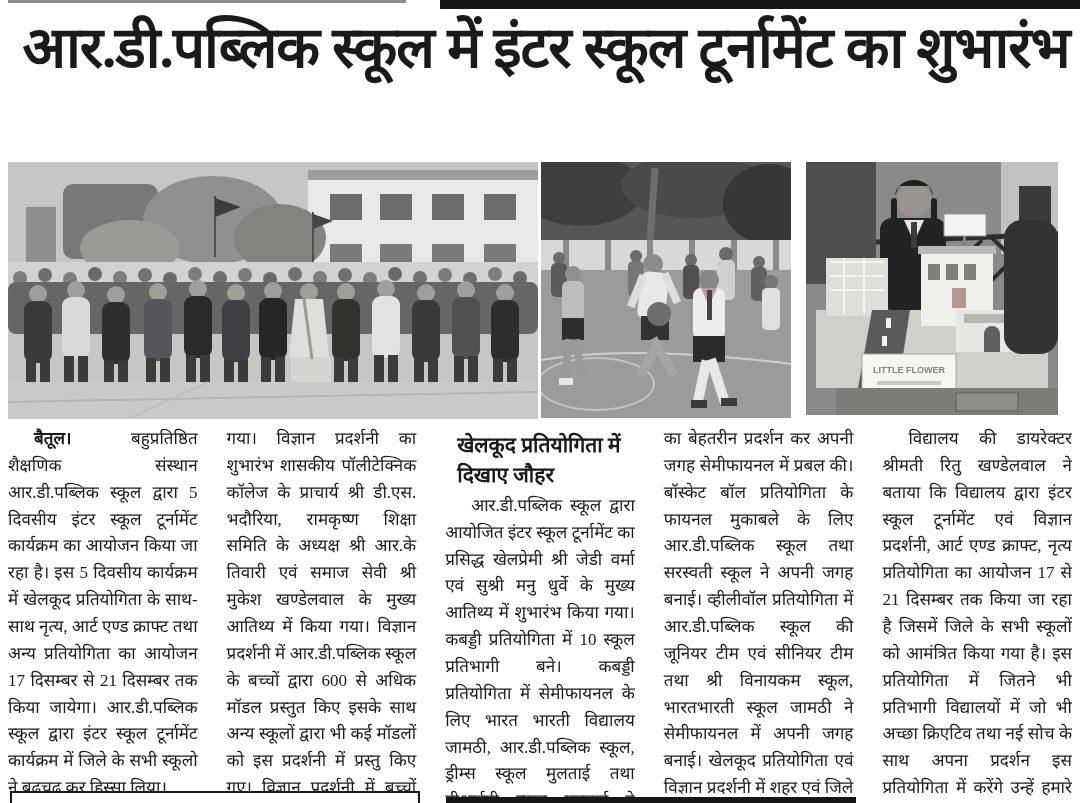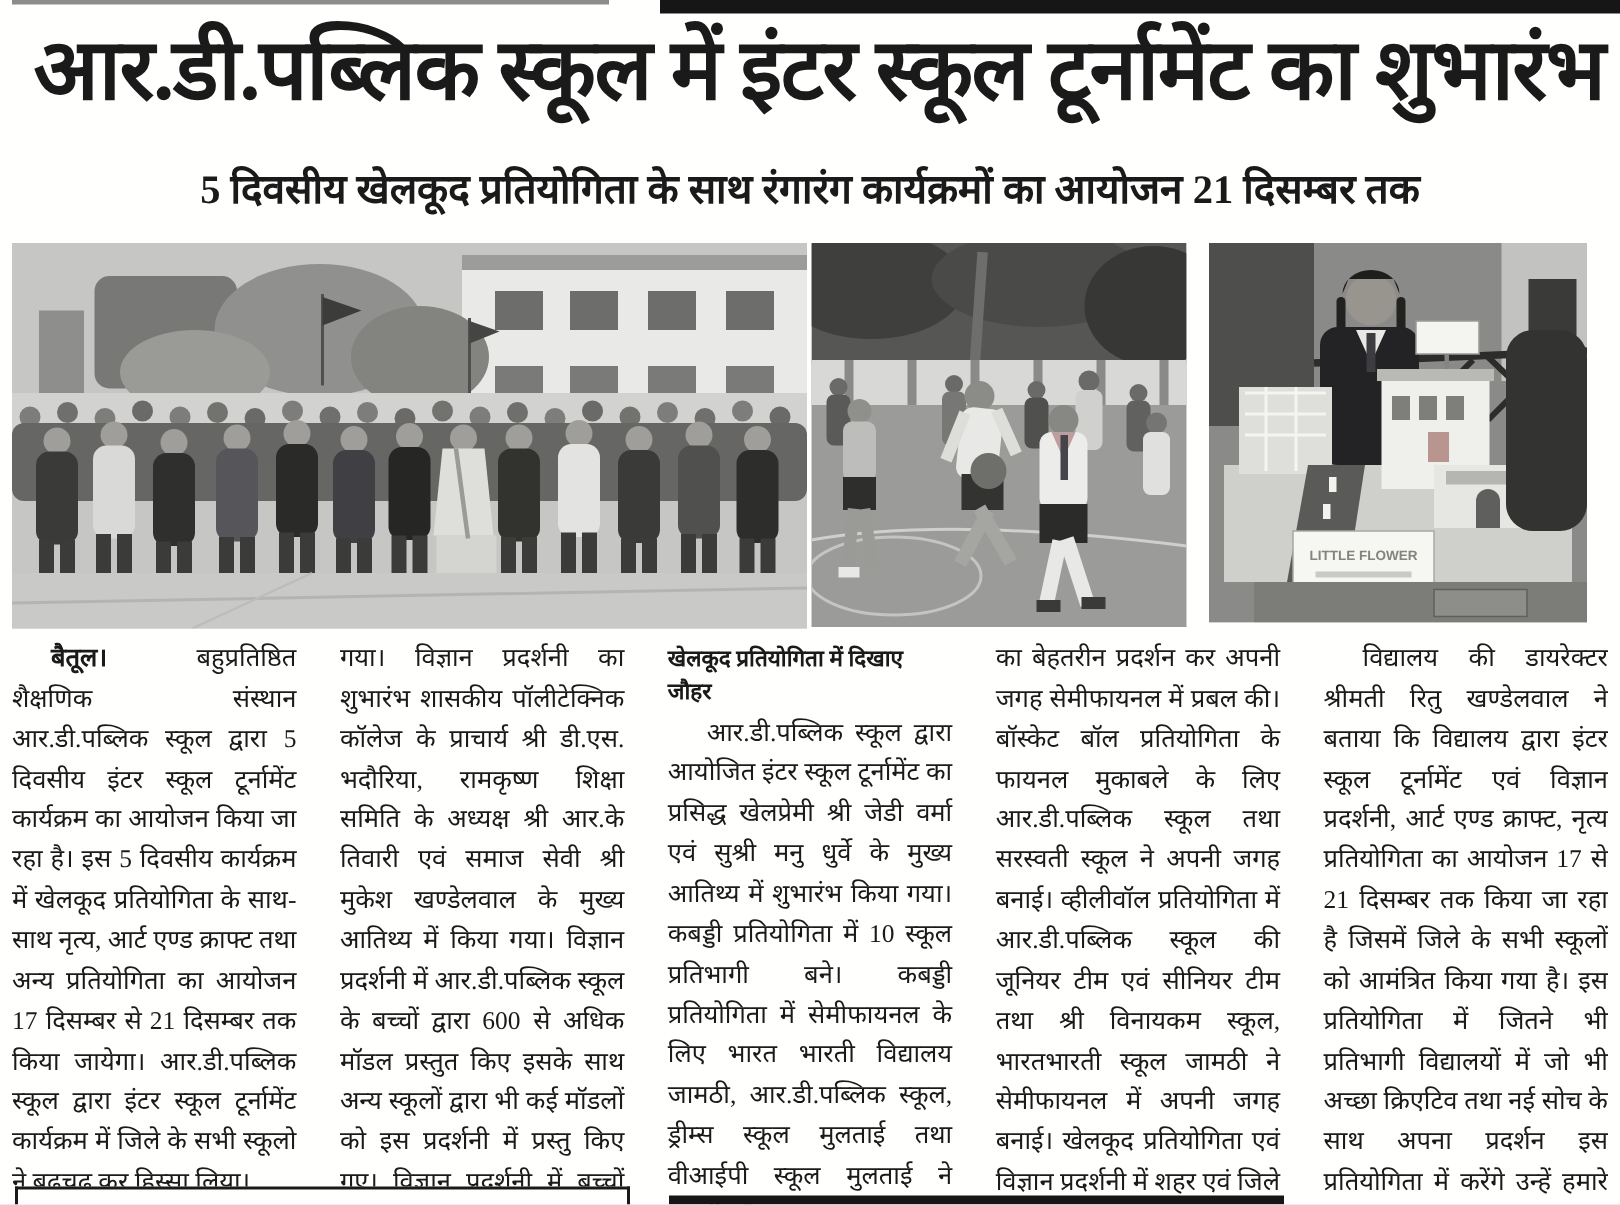--- a/index.html
+++ b/index.html
@@ -19,37 +19,36 @@
   .photo1{left:8px;top:162px;width:530px;height:257px;}
   .photo2{left:541px;top:162px;width:250px;height:256px;}
   .photo3{left:806px;top:162px;width:252px;height:253px;}
   
   .body-cols{position:absolute;left:8px;top:426px;width:1064px;height:377px;overflow:hidden;
              display:flex;gap:29px;font-size:17px;line-height:1.58;text-align:justify;}
   .col{flex:1 1 0;min-width:0;}
   .col p{margin:0;}
   .indent{text-indent:26px;}
   .bigindent{text-indent:80px;}
-  .subhead{font-size:15px;font-weight:700;margin:4px 0 2px;line-height:1.45;text-align:left;}
+  .subhead{font-size:21px;font-weight:700;margin:4px 12px 2px;line-height:1.45;text-align:left;}
   .dateline{font-weight:700;}
   
   .bottom-box{position:absolute;left:10px;top:791px;width:406px;height:12px;
               border:2px solid #1a1a1a;border-bottom:none;background:#fffffe;}
   .bottom-bar{position:absolute;left:446px;top:797px;width:410px;height:6px;background:#161616;}
 </style>
 </head>
 <body>
 
 <div class="page">
 
   <div class="rule-left"></div>
   <div class="rule-right"></div>
 
   <h1 class="headline fit-line">आर.डी.पब्लिक स्कूल में इंटर स्कूल टूर्नामेंट का शुभारंभ</h1>
-  <h2 class="subheadline fit-line">5 दिवसीय खेलकूद प्रतियोगिता के साथ रंगारंग कार्यक्रमों का आयोजन 21 दिसम्बर तक</h2>
 
   <figure class="photo1">
     <svg viewBox="0 0 530 257" preserveAspectRatio="none">
       <defs>
         <g id="fg">
           <circle cx="0" cy="0" r="9" fill="#a09e9a"></circle>
           <rect x="-14" y="7" width="28" height="62" rx="9"></rect>
           <rect x="-12" y="66" width="10" height="50" fill="#3b3b39"></rect>
           <rect x="2" y="66" width="10" height="50" fill="#3b3b39"></rect>
         </g>

